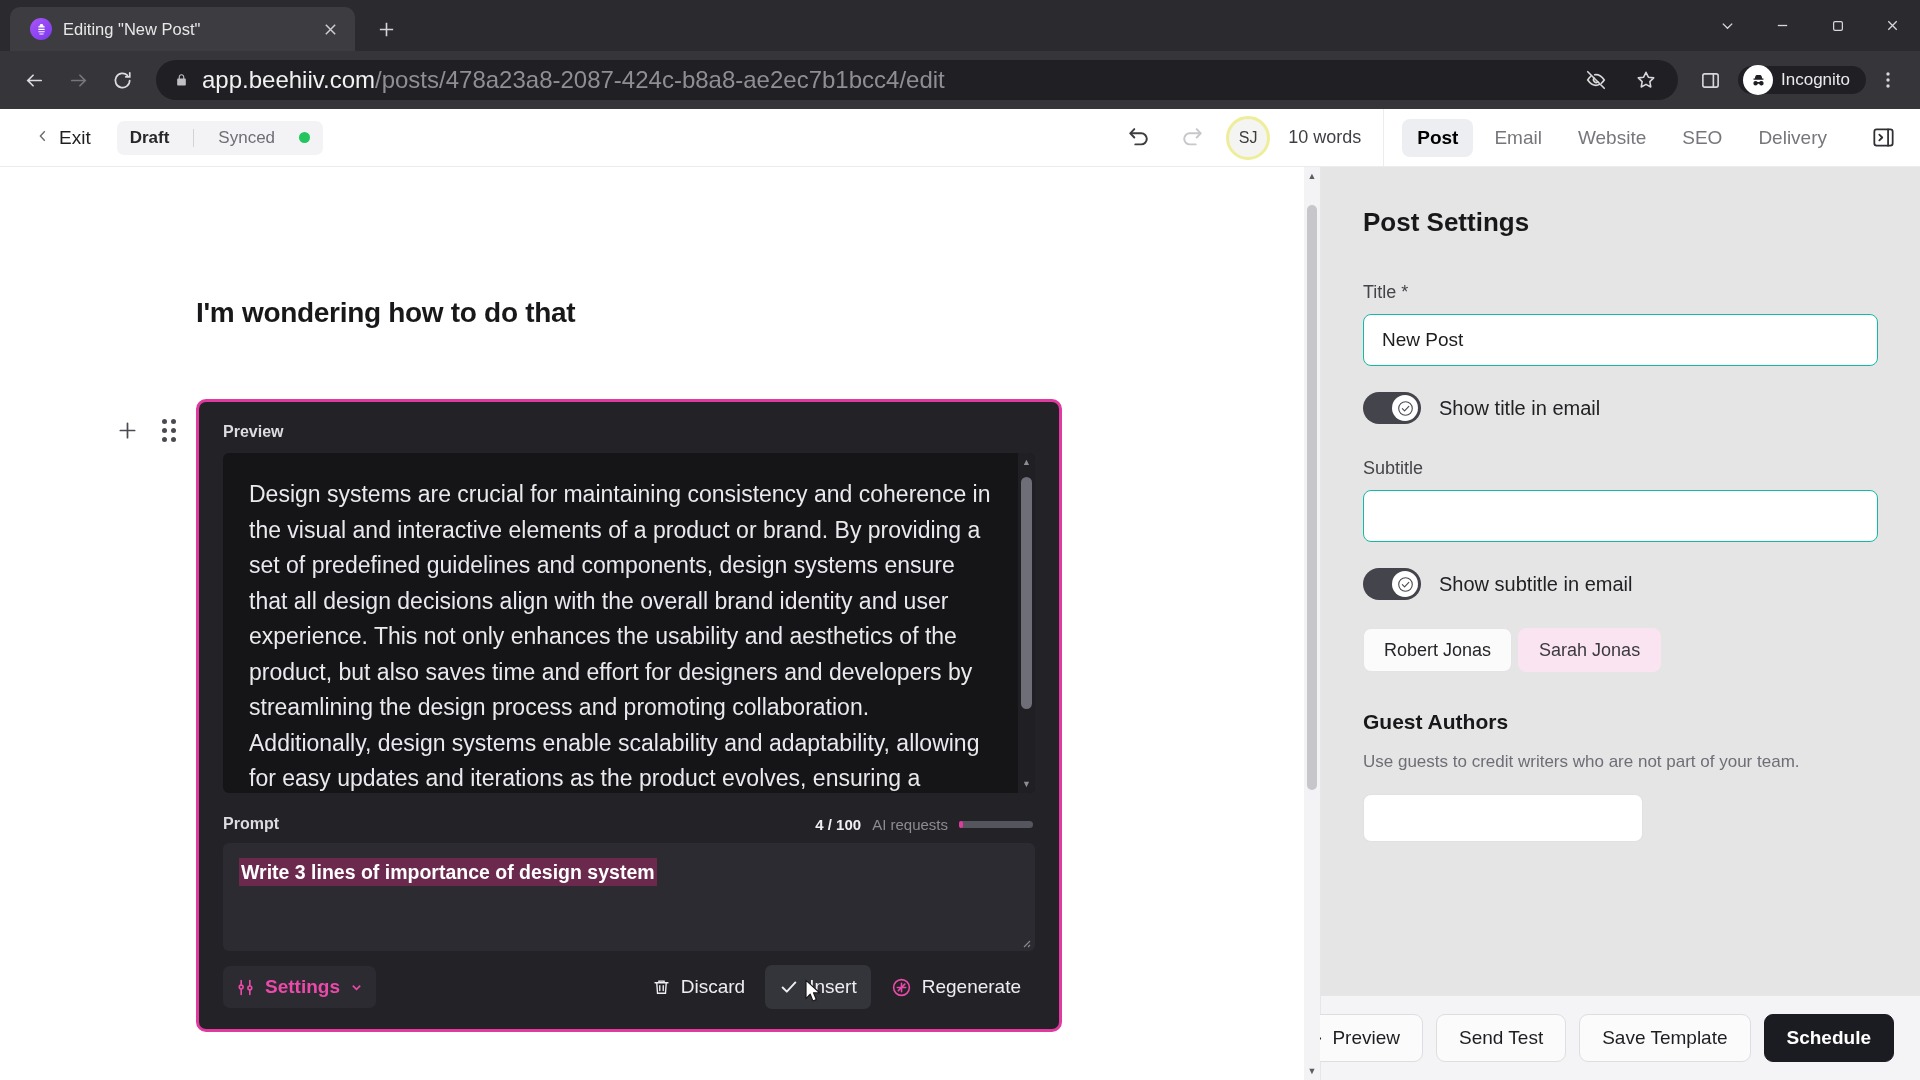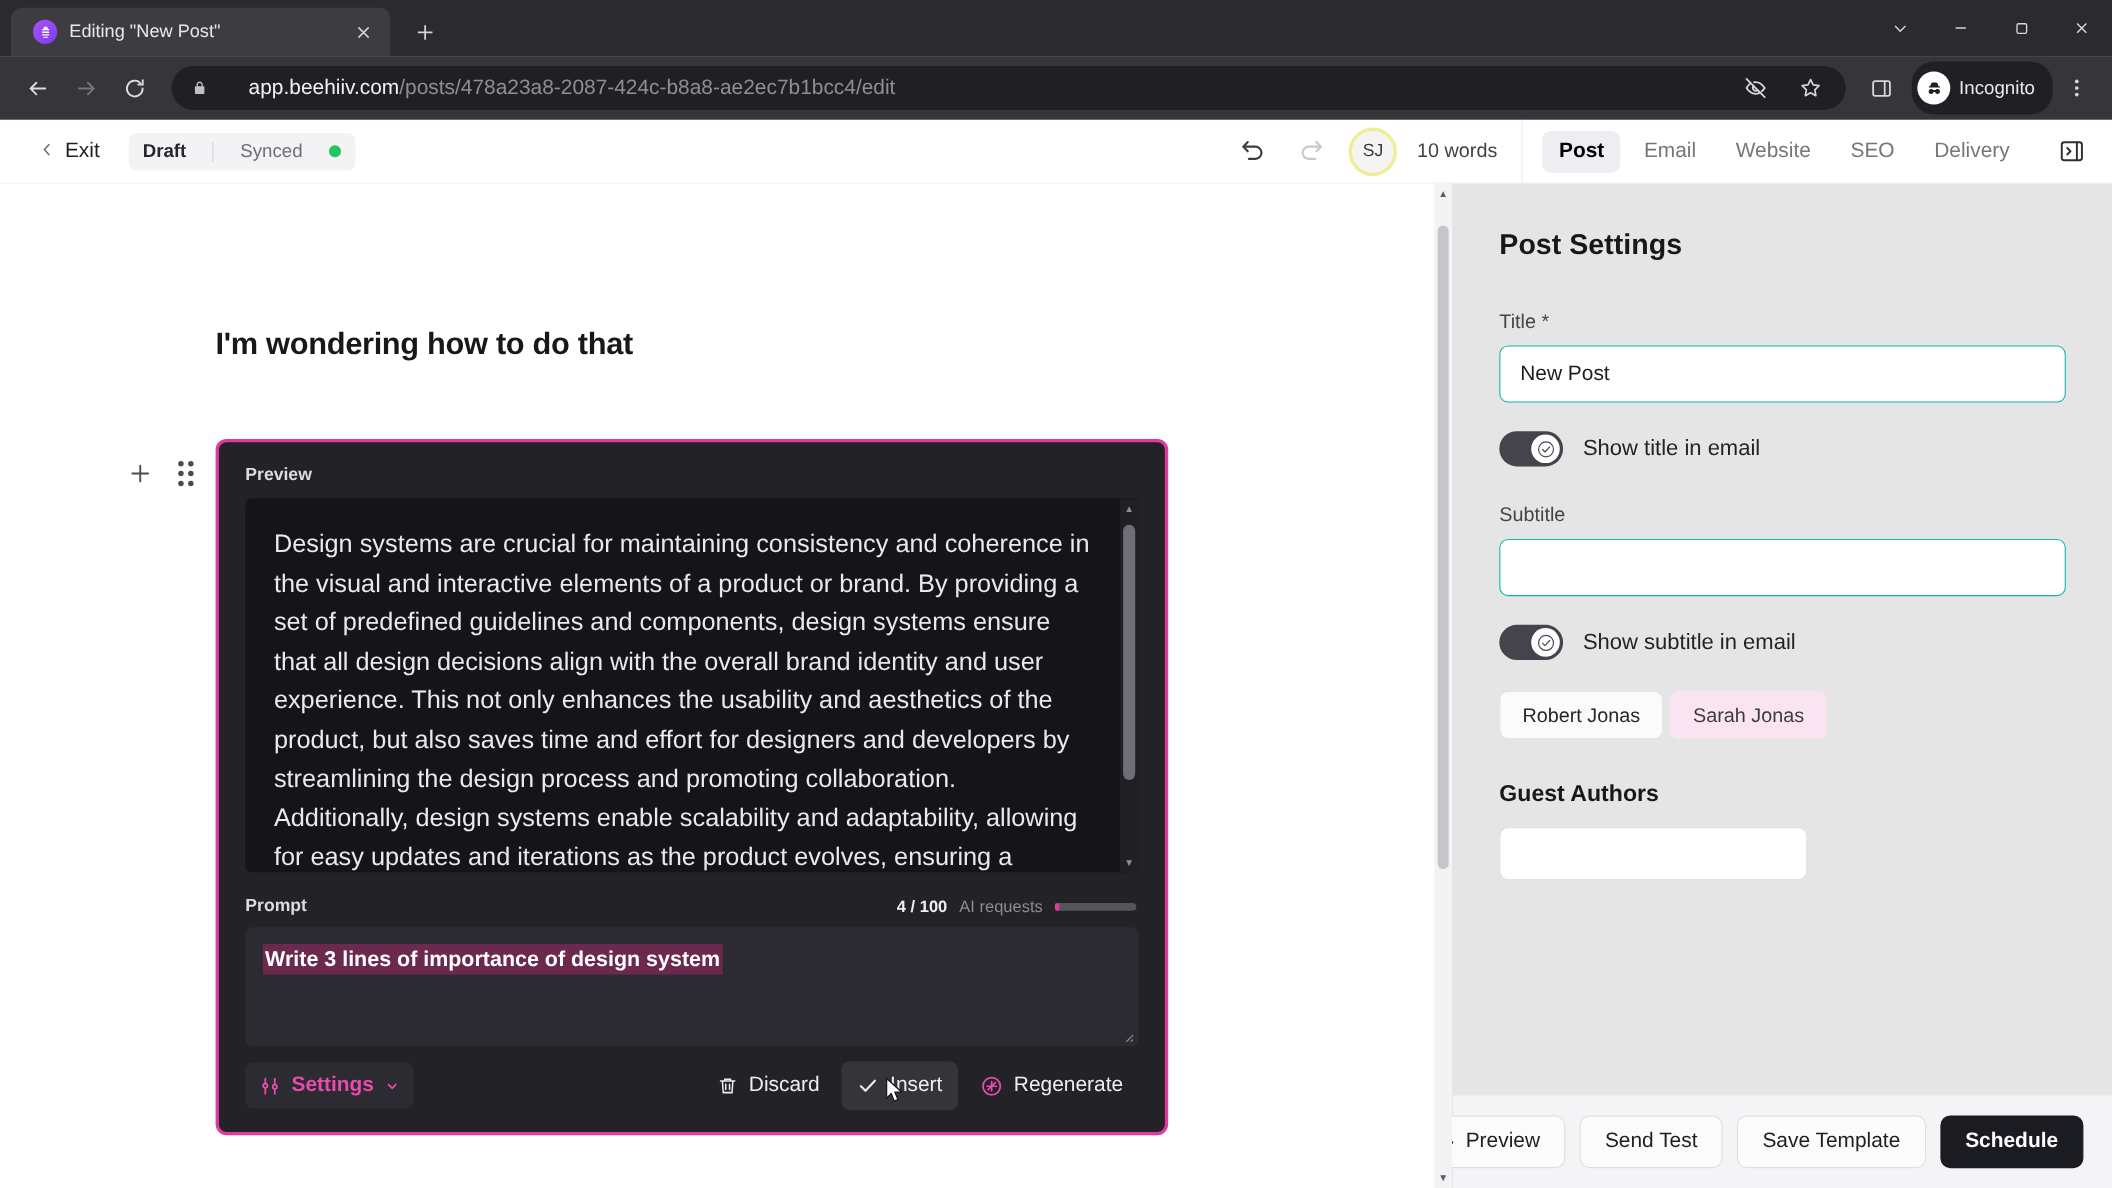--- a/index.html
+++ b/index.html
@@ -58,30 +58,30 @@
     width: 40px; height: 40px; border-radius: 50%;
     display: flex; align-items: center; justify-content: center; color: #dcdcde;
   }
   .navbtn.disabled { color: #76767c; }
   .omnibox {
     flex: 1; height: 40px; background: #202024; border-radius: 21px;
     display: flex; align-items: center; padding: 0 14px 0 18px; margin: 0 10px;
     gap: 13px; min-width: 0;
   }
   .omni-url {
-    flex: 1; font-size: 19px; color: #8e8e94; white-space: nowrap; overflow: hidden; margin-left: 24px;
+    flex: 1; font-size: 24px; color: #8e8e94; white-space: nowrap; overflow: hidden;
   }
   .omni-url b { color: #f1f1f2; font-weight: 400; }
   .omni-right { display: flex; align-items: center; gap: 14px; }
   .tb-icon {
     width: 36px; height: 36px; display: flex; align-items: center; justify-content: center;
     color: #d8d8da; flex: none;
   }
   .incognito-pill {
-    height: 48px; background: #202024; border-radius: 20px;
+    height: 28px; background: #202024; border-radius: 20px;
     display: flex; align-items: center; gap: 8px; padding: 0 16px 0 5px; margin-left: 6px;
   }
   .incog-circle {
     width: 30px; height: 30px; border-radius: 50%; background: #ffffff;
     display: flex; align-items: center; justify-content: center; flex: none;
   }
   .incog-label { color: #eaeaec; font-size: 17px; white-space: nowrap; }
 
   
   .app { flex: 1; display: flex; flex-direction: column; background: #fff; min-height: 0; }
@@ -582,20 +582,21 @@
           <div style="height:28px"></div>
 
           <div class="chips">
             <div class="chip">Robert Jonas</div>
             <div class="chip pink">Sarah Jonas</div>
           </div>
 
           <div style="height:38px"></div>
 
           <div class="panel-h2">Guest Authors</div>
+          <div class="panel-note">Use guests to credit writers who are not part of your team.</div>
           <div class="guest-row">
             <div class="guest-input"></div>
           </div>
         </div>
 
         <div class="panel-footer">
           <div class="pbtn">
             <span style="display:flex;">
               <svg width="19" height="19" viewBox="0 0 22 22" stroke="currentColor" stroke-width="1.5" fill="none">
                   <path d="M1.8 11S5 5.4 11 5.4 20.2 11 20.2 11 17 16.6 11 16.6 1.8 11 1.8 11z"></path>

